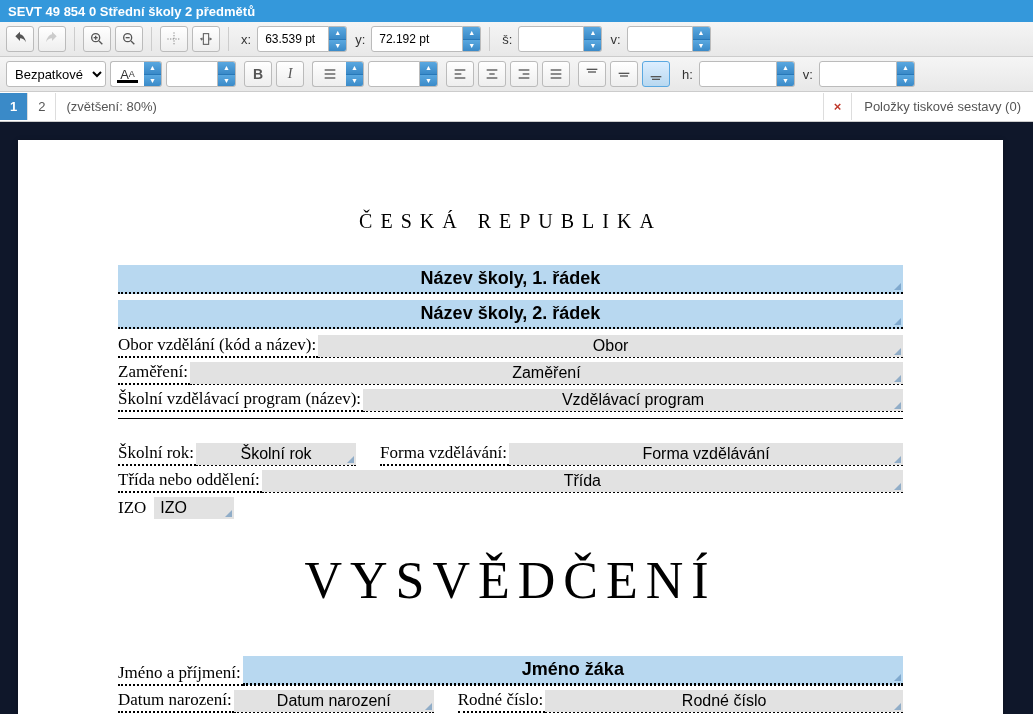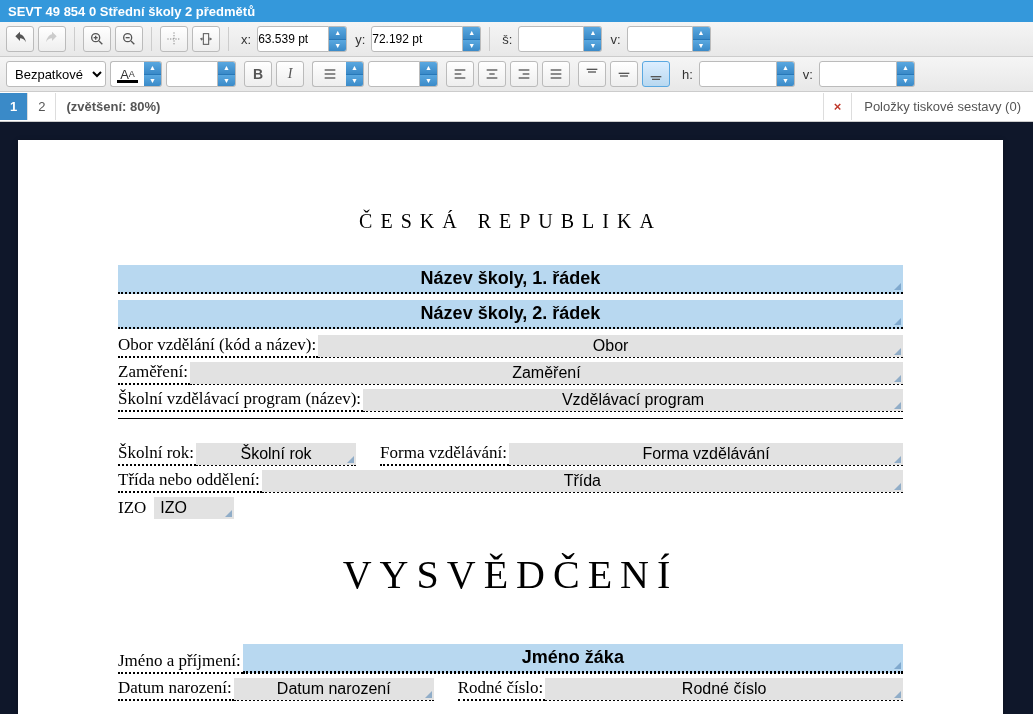--- a/index.html
+++ b/index.html
@@ -4,37 +4,37 @@
 <style>
   * { box-sizing: border-box; margin: 0; padding: 0; }
   body { font-family: Arial, sans-serif; font-size: 13px; background: #e8e8e8; color: #333; width: 1033px; height: 714px; overflow: hidden; }
   
   .title-bar { background: #3498db; color: #fff; font-weight: bold; padding: 4px 8px; font-size: 13px; height: 22px; }
   
   .toolbar { background: linear-gradient(#f5f5f5,#e8e8e8); border-bottom: 1px solid #ccc; padding: 4px 6px; display: flex; align-items: center; gap: 4px; height: 35px; }
   .toolbar .sep { width: 1px; height: 24px; background: #ccc; margin: 0 4px; }
   .tb-btn { width: 28px; height: 26px; border: 1px solid #bbb; border-radius: 3px; background: linear-gradient(#fff,#eee); display: inline-flex; align-items: center; justify-content: center; cursor: pointer; font-size: 14px; color: #555; }
   .tb-label { font-size: 13px; color: #333; margin-left: 4px; margin-right: 2px; }
-  .tb-input { height: 26px; border: 1px solid #bbb; border-radius: 3px 0 0 3px; padding: 0 0; font-size: 12px; background: #fff; }
+  .tb-input { height: 26px; border: 1px solid #bbb; border-radius: 3px 0 0 3px; padding: 0 7px; font-size: 12px; background: #fff; }
   .tb-spin { width: 18px; height: 26px; display: inline-flex; flex-direction: column; border: 1px solid #bbb; border-left: none; border-radius: 0 3px 3px 0; overflow: hidden; }
   .tb-spin button { flex: 1; border: none; background: linear-gradient(#5aa8e0,#3a8ac8); color: #fff; font-size: 7px; cursor: pointer; line-height: 1; padding: 0; }
   .tb-spin button:first-child { border-bottom: 1px solid #2878b8; }
   .spin-wrap { display: inline-flex; align-items: center; }
 
   .toolbar2 { background: linear-gradient(#f5f5f5,#e8e8e8); border-bottom: 1px solid #ccc; padding: 4px 6px; display: flex; align-items: center; gap: 4px; height: 35px; }
   .select { height: 26px; border: 1px solid #bbb; border-radius: 3px; background: #fff; padding: 0 4px; font-size: 13px; }
   .font-select { width: 100px; }
   .color-btn { width: 34px; height: 26px; border: 1px solid #bbb; border-radius: 3px 0 0 3px; background: #fff; display: inline-flex; align-items: center; justify-content: center; font-size: 13px; cursor: pointer; position: relative; color:#333; }
   .color-underline { position:absolute; bottom:3px; left:6px; right:6px; height:3px; }
   .btn-active { background: linear-gradient(#dceeff,#b8d8f0); border-color: #5aa8e0; }
   
   .tab-bar { background: #fff; border-bottom: 1px solid #ccc; display: flex; align-items: center; height: 30px; font-size: 13px; color: #555; }
   .tab { padding: 6px 10px; border-right: 1px solid #ddd; cursor: pointer; }
   .tab.active { background: #3a8ac8; color: #fff; font-weight: bold; }
-  .tab-info { padding: 6px 10px; flex: 1; font-weight: bold; }
+  .tab-info { padding: 6px 10px; flex: 1; }
   .tab-close { padding: 6px 10px; border-left: 1px solid #ddd; color: #c0392b; cursor: pointer; font-weight: bold; }
   .tab-right { padding: 6px 12px; border-left: 1px solid #ddd; }
   
   .canvas-area { background: #0f172a; height: 592px; overflow: auto; padding: 18px 0 0 18px; }
   .page { background: #fff; width: 985px; min-height: 900px; box-shadow: 0 2px 6px rgba(0,0,0,0.3); padding: 70px 100px; font-family: 'Times New Roman', serif; color: #000; position: relative; }
   
   .doc-heading { text-align: center; font-size: 20px; letter-spacing: 8px; font-family: 'Times New Roman', serif; margin-bottom: 32px; }
   
   .field-blue { background: #b8d8f0; border-bottom: 2px dotted #000; text-align: center; font-weight: bold; font-size: 18px; padding: 3px 0; margin-bottom: 6px; font-family: Arial, sans-serif; position:relative; }
   .field-blue::after, .field-gray::after { content:""; position:absolute; right:2px; bottom:2px; width:0; height:0; border-style:solid; border-width:0 0 7px 7px; border-color: transparent transparent #5a8ab8 transparent; opacity:0.6; }
@@ -42,21 +42,21 @@
   
   .row { display: flex; align-items: flex-end; margin-bottom: 4px; font-size: 17px; }
   .row .lbl { white-space: nowrap; font-family: 'Times New Roman', serif; border-bottom: 2px dotted #000; padding-right: 2px; padding-bottom:1px; }
   .row .fld { flex: 1; border-bottom: 2px dotted #000; margin-left: 0px; }
   .row .fld .field-gray { margin-bottom:-1px; }
   .row.noborder .lbl, .row.noborder .fld { border-bottom: none; }
   .row .gap { width:24px; }
   
   .section-divider { border-bottom: 1.5px solid #000; margin: 6px 0 24px 0; }
   
-  .big-title { text-align: center; font-size: 40px; letter-spacing: 8px; font-family: 'Times New Roman', serif; margin: 32px 0 46px 0; }
+  .big-title { text-align: center; font-size: 52px; letter-spacing: 8px; font-family: 'Times New Roman', serif; margin: 32px 0 46px 0; }
   
   svg.icon { width:16px; height:16px; }
 </style>
 </head>
 <body>
 
 <div class="title-bar">
   <span>SEVT 49 854 0 Střední školy 2 předmětů</span>
 </div>
 

